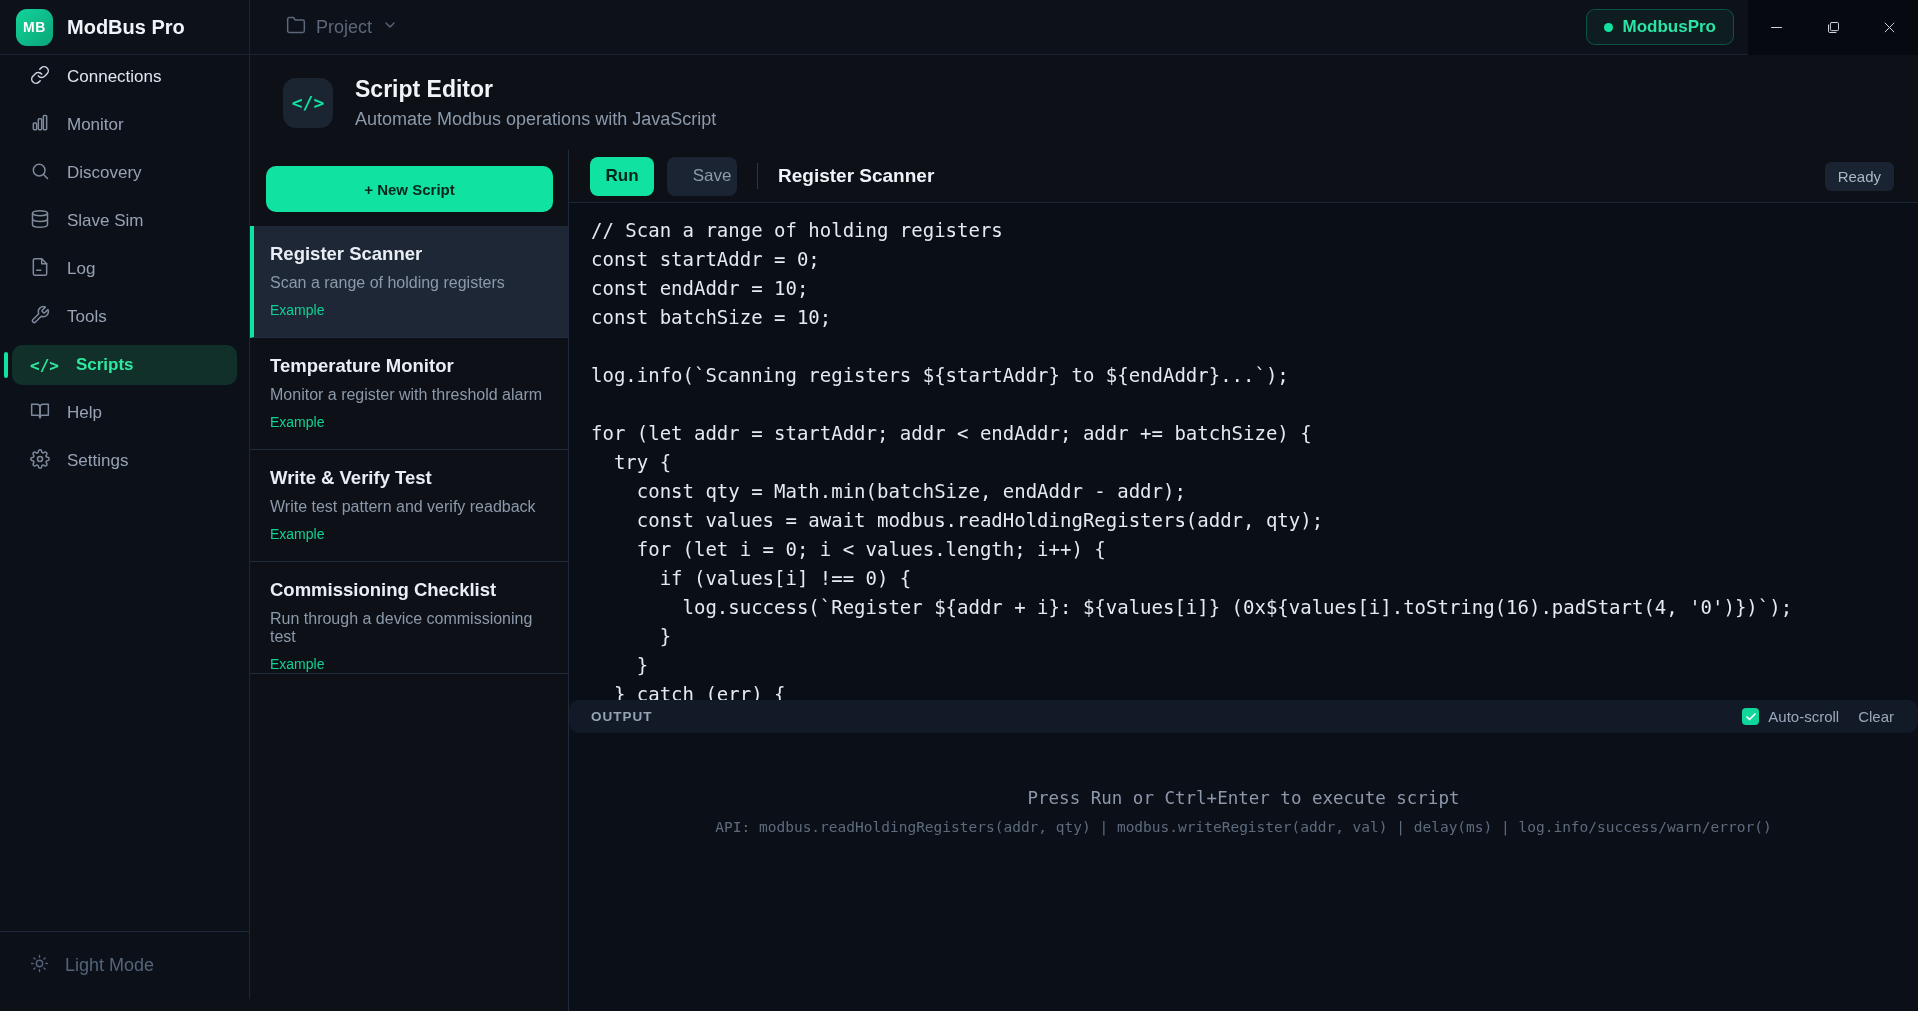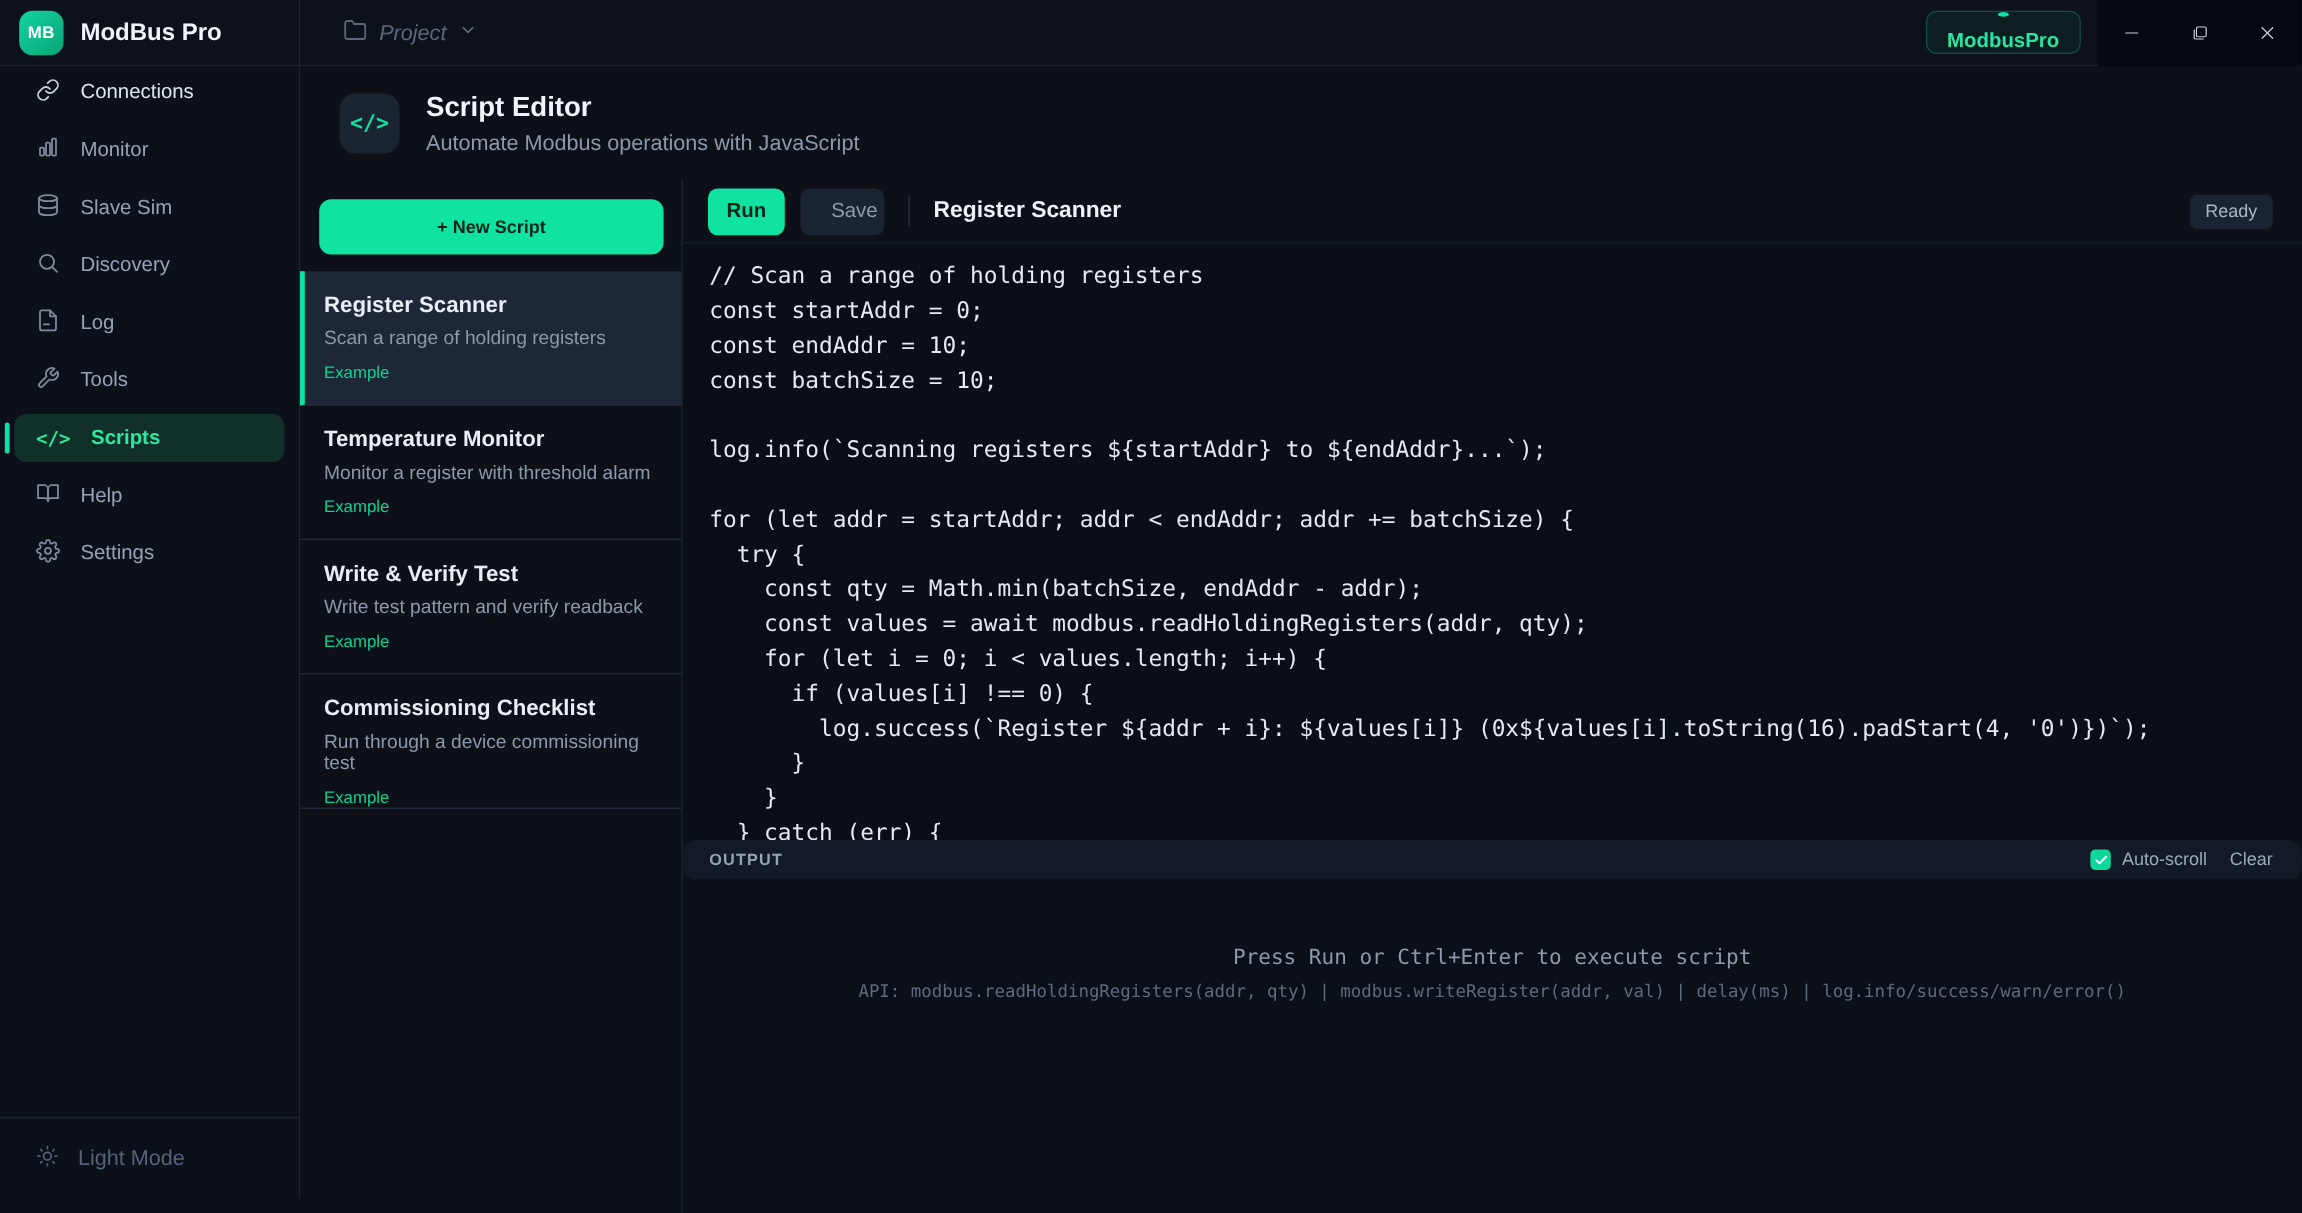--- a/index.html
+++ b/index.html
@@ -10,26 +10,26 @@
   
   .topbar { position:absolute; top:0; left:0; width:100%; height:55px; background:#0d1119;
             border-bottom:1px solid #1a2433; display:flex; align-items:center; z-index:5; }
   .brand { width:250px; height:100%; display:flex; align-items:center; padding-left:16px;
            border-right:1px solid #1d2635; }
   .logo { width:37px; height:37px; border-radius:11px; background:linear-gradient(135deg,#12d49a,#0ba578);
           display:flex; align-items:center; justify-content:center; font-size:14px; font-weight:bold;
           color:#fff; letter-spacing:.5px; }
   .app-title { margin-left:14px; font-size:20px; font-weight:bold; color:#f0f4f9; }
   .project { display:flex; align-items:center; gap:10px; margin-left:36px; color:#5c6879; font-size:18px;
-             cursor:default;font-style:italic; }
+             cursor:default; }
   .project svg { stroke:#5c6879; }
   .topbar-spacer { flex:1; }
   .conn-badge { display:flex; align-items:center; gap:10px; height:36px; padding:0 17px;
                 border:1px solid rgba(16,227,161,.28); border-radius:9px; background:rgba(16,227,161,.06);
-                margin-right:14px;flex-direction:column; }
+                margin-right:14px; }
   .conn-badge .dot { width:9px; height:9px; border-radius:50%; background:var(--accent,#10e3a1); }
   .conn-badge span.lbl { font-size:17px; font-weight:600; color:#29e4a4; }
   .win-controls { width:170px; height:55px; background:#06090f; display:flex; align-self:flex-start; }
   .win-btn { flex:1; display:flex; align-items:center; justify-content:center; color:#ccd3dc; cursor:default; }
 
   
   .sidebar { position:absolute; top:43px; left:0; width:250px; height:956px; background:#0c1019;
              border-right:1px solid #1c2636; }
   .nav { padding-top:14px; }
   .nav-item { height:40px; margin:0 12px 8px 12px; border-radius:10px; display:flex; align-items:center;
@@ -162,32 +162,32 @@
       <div class="nav-item">
         <span><svg width="20" height="20" viewBox="0 0 24 24" stroke-width="1.8">
               <rect x="4" y="12" width="4" height="8" rx="1"></rect>
               <rect x="10" y="7" width="4" height="13" rx="1"></rect>
               <rect x="16" y="3" width="4" height="17" rx="1"></rect>
             </svg></span>
         <span>Monitor</span>
       </div>
       <div class="nav-item">
         <span><svg width="20" height="20" viewBox="0 0 24 24" stroke-width="1.8">
+              <circle cx="11" cy="11" r="7"></circle>
+              <line x1="16.5" y1="16.5" x2="21" y2="21"></line>
+            </svg></span>
+        <span>Discovery</span>
+      </div>
+      <div class="nav-item">
+        <span><svg width="20" height="20" viewBox="0 0 24 24" stroke-width="1.8">
               <ellipse cx="12" cy="5" rx="9" ry="3"></ellipse>
               <path d="M21 12c0 1.66-4 3-9 3s-9-1.34-9-3"></path>
               <path d="M3 5v14c0 1.66 4 3 9 3s9-1.34 9-3V5"></path>
             </svg></span>
         <span>Slave Sim</span>
-      </div>
-      <div class="nav-item">
-        <span><svg width="20" height="20" viewBox="0 0 24 24" stroke-width="1.8">
-              <circle cx="11" cy="11" r="7"></circle>
-              <line x1="16.5" y1="16.5" x2="21" y2="21"></line>
-            </svg></span>
-        <span>Discovery</span>
       </div>
       <div class="nav-item">
         <span><svg width="20" height="20" viewBox="0 0 24 24" stroke-width="1.8">
               <path d="M14 2H6a2 2 0 0 0-2 2v16a2 2 0 0 0 2 2h12a2 2 0 0 0 2-2V8z"></path>
               <polyline points="14 2 14 8 20 8"></polyline>
               <line x1="8" y1="16" x2="13" y2="16"></line>
             </svg></span>
         <span>Log</span>
       </div>
       <div class="nav-item">

